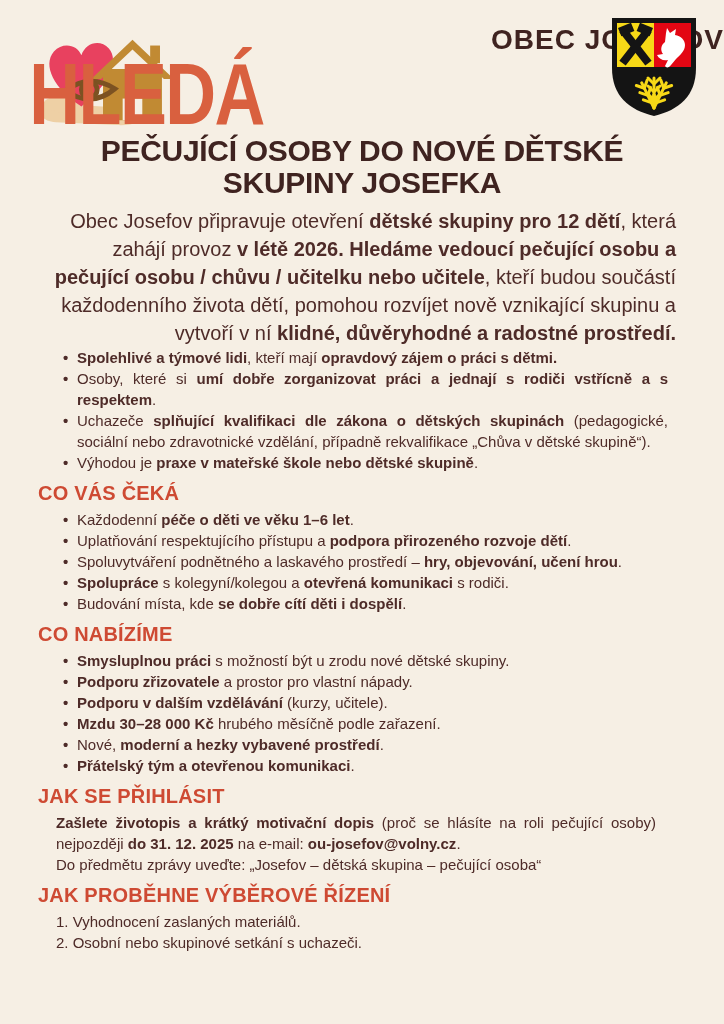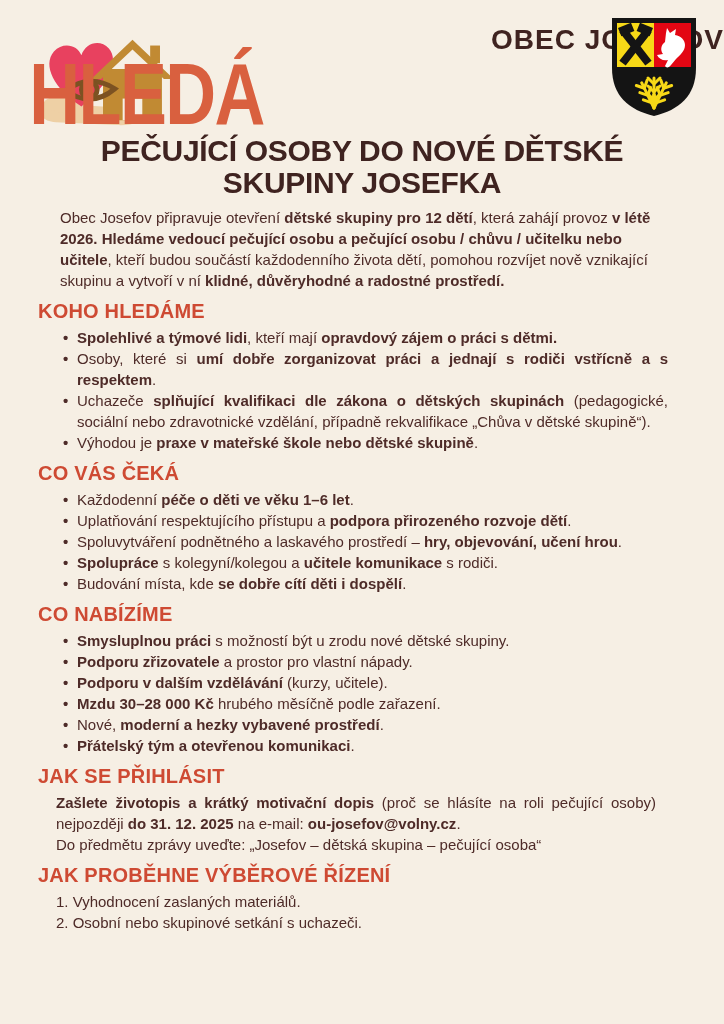--- a/index.html
+++ b/index.html
@@ -13,21 +13,21 @@
   .logo-wrap{position:absolute;left:30px;top:20px;width:148px;height:110px;}
   .coa-wrap{position:absolute;right:26px;top:16px;width:88px;height:102px;}
   .municipality{padding-top:26px;text-align:right;font-weight:bold;font-size:28px;
     letter-spacing:1px;color:var(--title,#3f2320);line-height:1;}
   .headline{margin:0;text-align:left;font-size:88px;font-weight:bold;
     color:var(--headline,#d9603f);line-height:0.92;}
   .headline span{display:inline-block;transform:scaleX(0.8);letter-spacing:-2px;}
   .subtitle{max-width:600px;margin:0 auto;text-align:center;font-weight:bold;
     font-size:30px;line-height:1.06;color:var(--title,#3f2320);letter-spacing:-0.3px;}
   
-  .intro{margin:8px 60px 0;text-align:left;font-size:15px;line-height:1.4;}
+  .intro{margin:8px 48px 0;text-align:right;font-size:20px;line-height:1.4;}
   
   .content{padding:0 56px 0 38px;}
   h2.sec{margin:10px 0 6px;font-size:20px;line-height:1;font-weight:bold;
     color:var(--accent,#ce4a33);letter-spacing:0.2px;}
   ul.bullets{list-style:none;margin:0 0 0 24px;padding:0;}
   ul.bullets li{position:relative;padding-left:15px;font-size:15px;line-height:1.4;text-align:justify;}
   ul.bullets li::before{content:"\2022";position:absolute;left:1px;top:0;font-weight:bold;}
   .paras p{margin:0 12px 0 18px;font-size:15px;line-height:1.4;text-align:justify;}
   .numbered p{margin:0 0 0 18px;font-size:15px;line-height:1.4;}
   b{font-weight:bold;}
@@ -92,36 +92,35 @@
 
   <div class="municipality">OBEC JOSEFOV</div>
   <h1 class="headline"><span>HLEDÁ</span></h1>
   <div class="subtitle">PEČUJÍCÍ OSOBY DO NOVÉ DĚTSKÉ SKUPINY JOSEFKA</div>
 
   <p class="intro"><span>Obec Josefov připravuje otevření </span><b>dětské skupiny pro 12 dětí</b><span>, která zahájí provoz </span><b>v létě 2026. Hledáme vedoucí pečující osobu a pečující osobu / chůvu / učitelku nebo učitele</b><span>, kteří budou součástí každodenního života dětí, pomohou rozvíjet nově vznikající skupinu a vytvoří v ní </span><b>klidné, důvěryhodné a radostné prostředí.</b></p>
 
   <div class="content">
 
     <section>
-      <h2 class="sec">KOHO HLEDÁME</h2>
       <ul class="bullets">
           <li><b>Spolehlivé a týmové lidi</b><span>, kteří mají </span><b>opravdový zájem o práci s dětmi.</b></li>
           <li><span>Osoby, které si </span><b>umí dobře zorganizovat práci a jednají s rodiči vstřícně a s respektem</b><span>.</span></li>
           <li><span>Uchazeče </span><b>splňující kvalifikaci dle zákona o dětských skupinách</b><span> (pedagogické, sociální nebo zdravotnické vzdělání, případně rekvalifikace „Chůva v dětské skupině“).</span></li>
           <li><span>Výhodou je </span><b>praxe v mateřské škole nebo dětské skupině</b><span>.</span></li>
         </ul>
     </section>
 
     <section>
       <h2 class="sec">CO VÁS ČEKÁ</h2>
       <ul class="bullets">
           <li><span>Každodenní </span><b>péče o děti ve věku 1–6 let</b><span>.</span></li>
           <li><span>Uplatňování respektujícího přístupu a </span><b>podpora přirozeného rozvoje dětí</b><span>.</span></li>
           <li><span>Spoluvytváření podnětného a laskavého prostředí – </span><b>hry, objevování, učení hrou</b><span>.</span></li>
-          <li><b>Spolupráce</b><span> s kolegyní/kolegou a </span><b>učitele komunikace</b><span> s rodiči.</span></li>
+          <li><b>Spolupráce</b><span> s kolegyní/kolegou a </span><b>otevřená komunikaci</b><span> s rodiči.</span></li>
           <li><span>Budování místa, kde </span><b>se dobře cítí děti i dospělí</b><span>.</span></li>
         </ul>
     </section>
 
     <section>
       <h2 class="sec">CO NABÍZÍME</h2>
       <ul class="bullets">
           <li><b>Smysluplnou práci</b><span> s možností být u zrodu nové dětské skupiny.</span></li>
           <li><b>Podporu zřizovatele</b><span> a prostor pro vlastní nápady.</span></li>
           <li><b>Podporu v dalším vzdělávání</b><span> (kurzy, učitele).</span></li>

